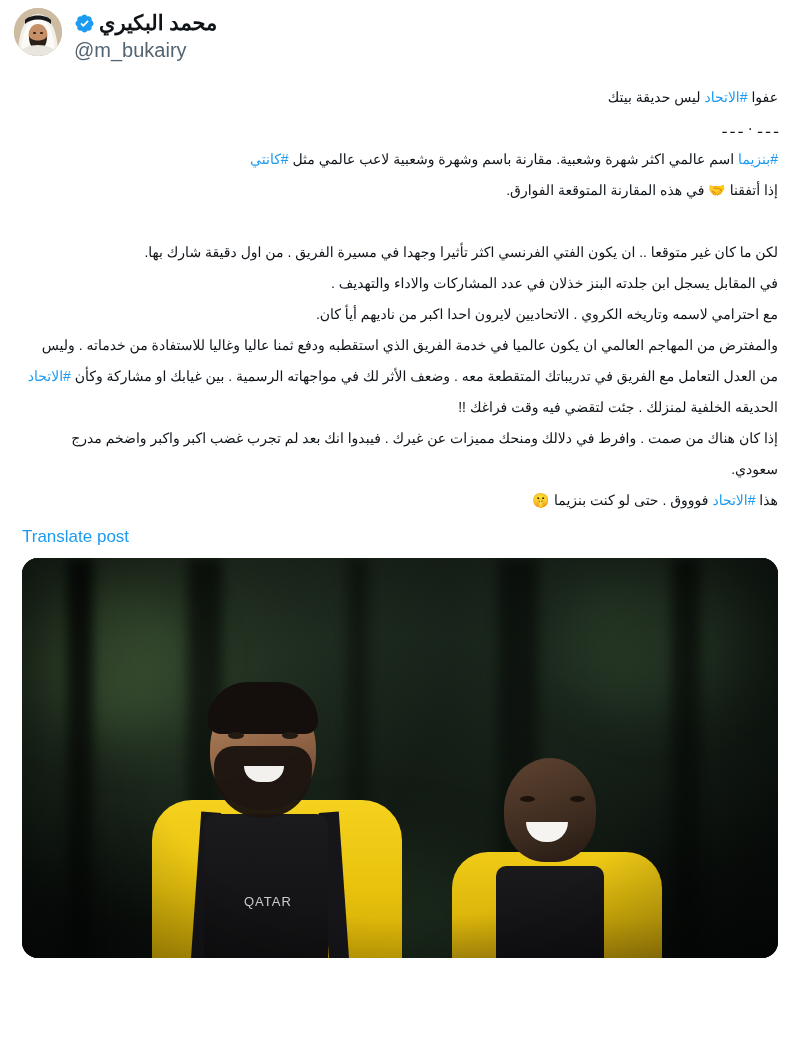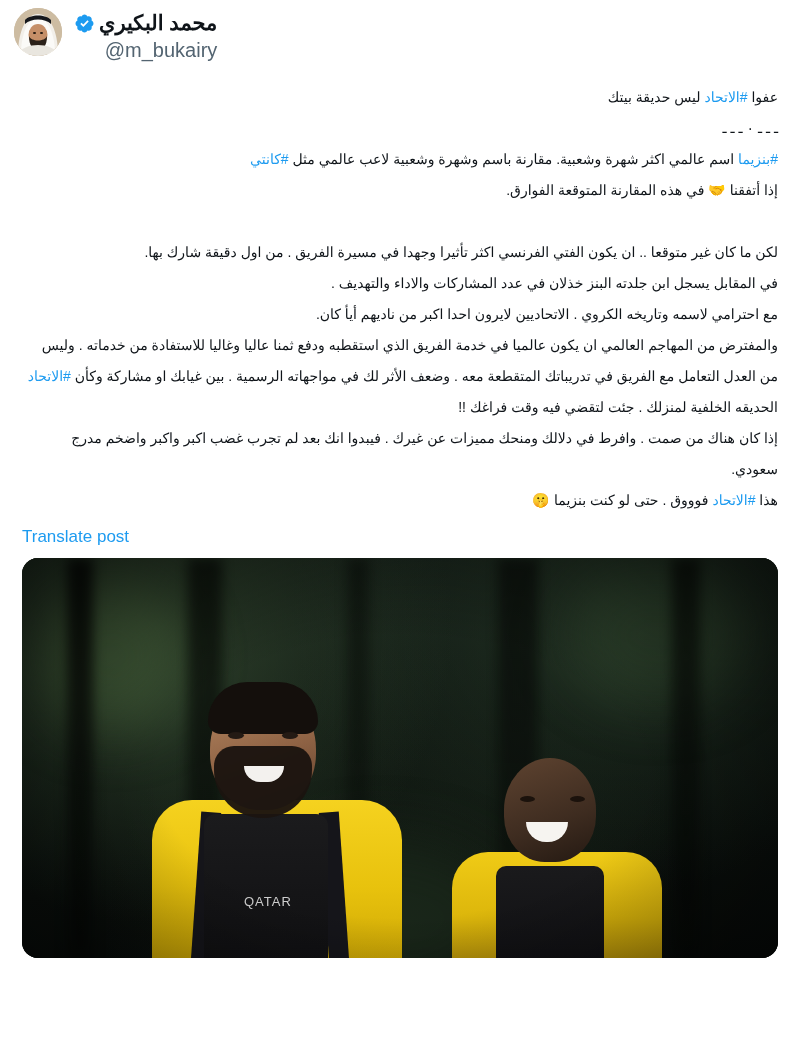--- a/index.html
+++ b/index.html
@@ -61,21 +61,21 @@
     flex: 0 0 21px;
     display: inline-block;
   }
   .verified svg { display: block; }
   .handle {
     font-size: 20px;
     color: #536471;
     line-height: 24px;
     margin-top: 2px;
     direction: ltr;
-    text-align: right;
+    text-align: left;
   }
 
   
   .tweet-body {
     direction: rtl;
     text-align: right;
     padding: 16px 22px 0 22px;
     font-size: 14px;
     line-height: 31px;
     color: #0f1419;

